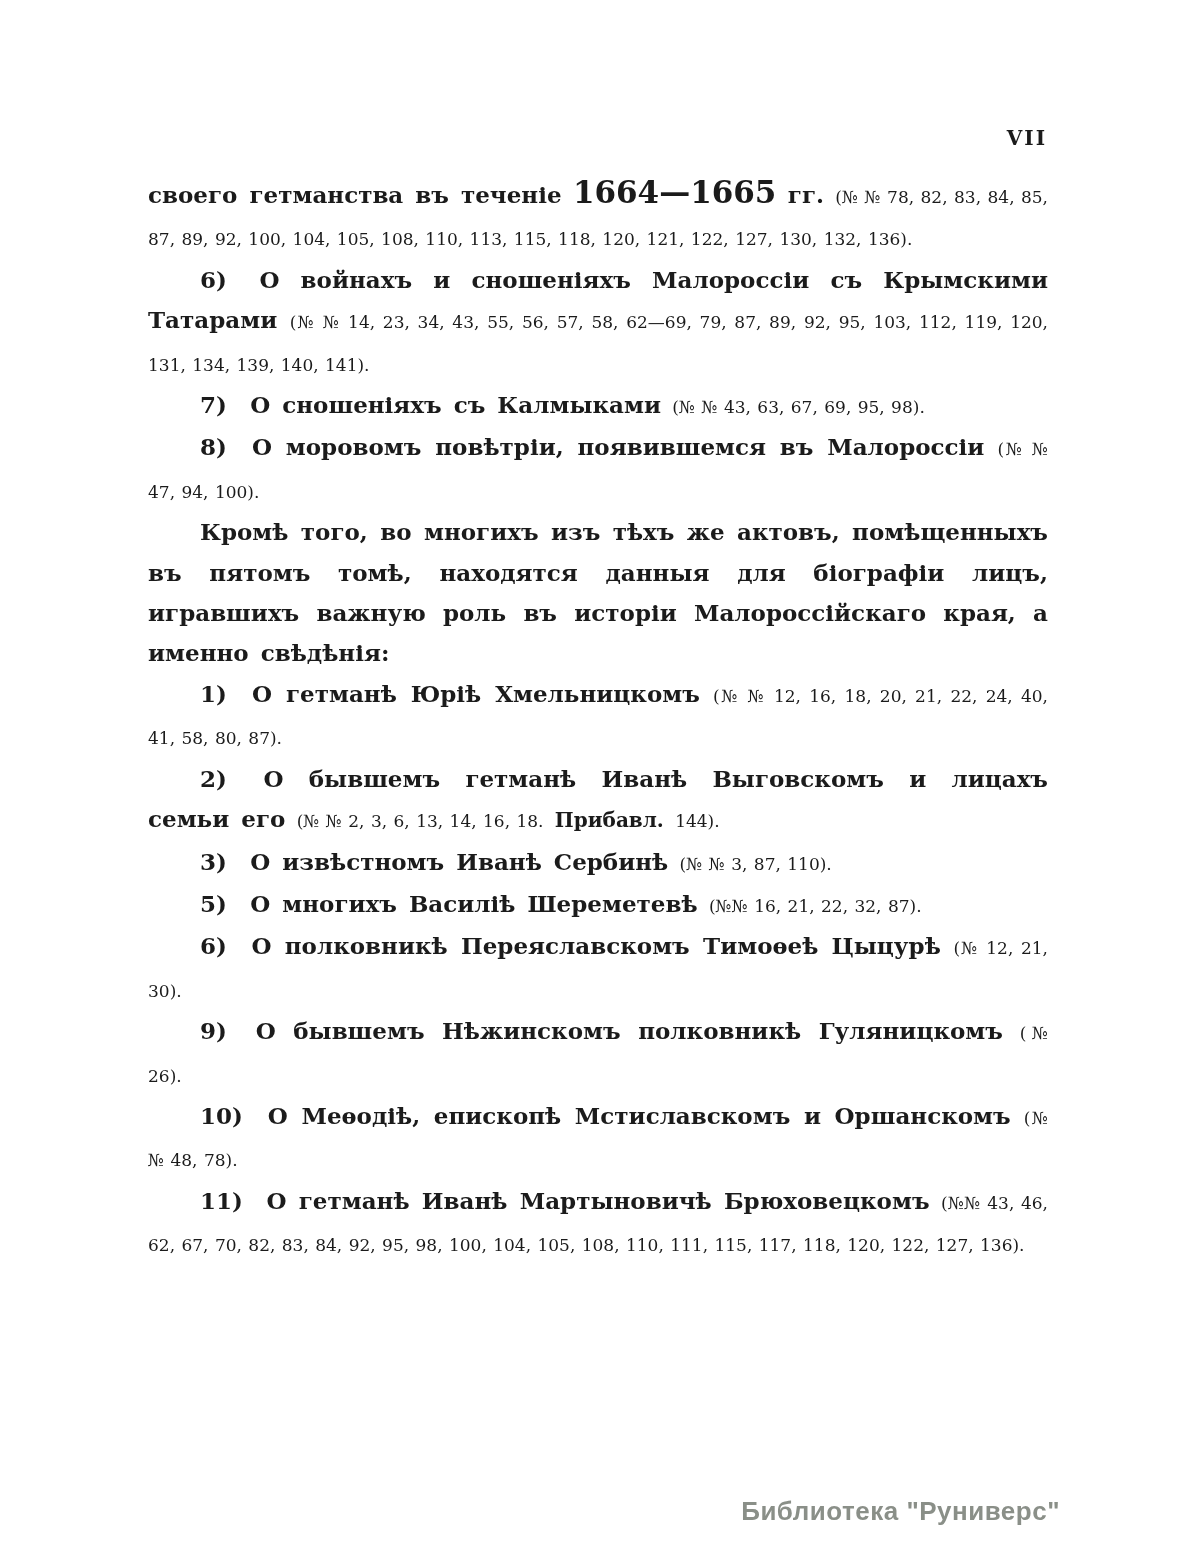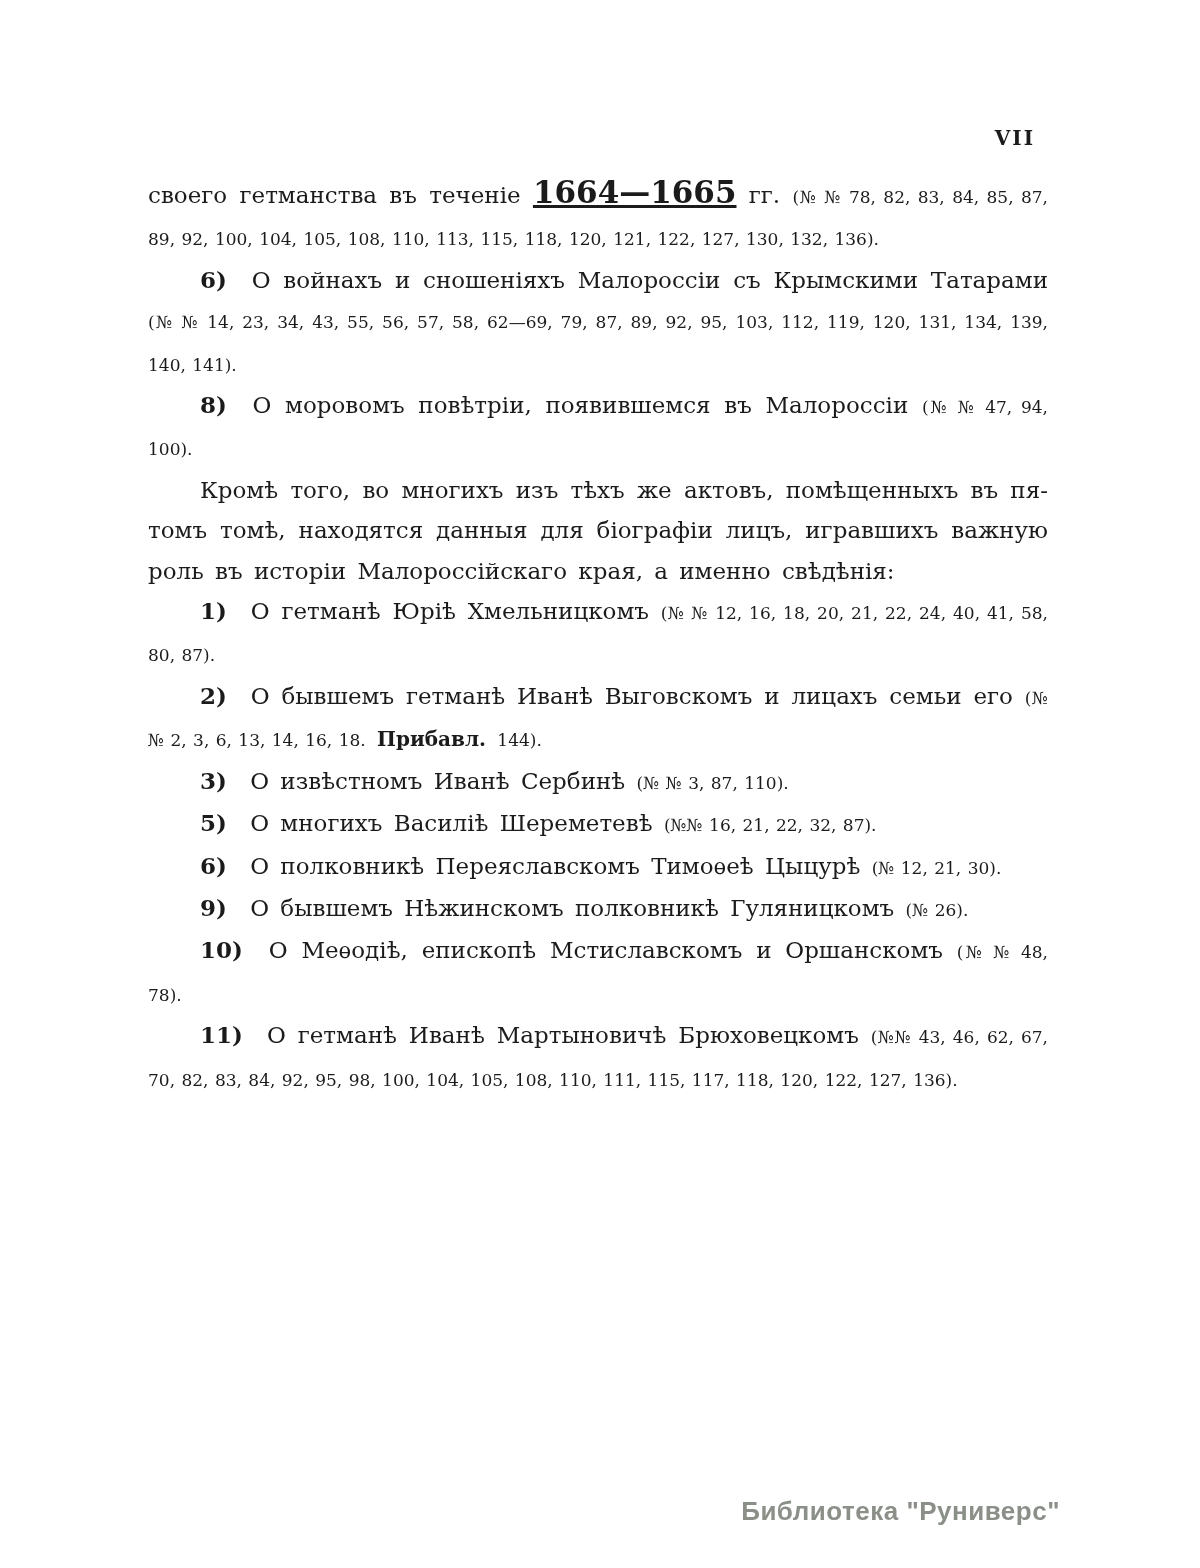--- a/index.html
+++ b/index.html
@@ -7,60 +7,61 @@
     width: 1200px; height: 1568px;
     background: #ffffff;
     position: relative;
     overflow: hidden;
     font-family: "DejaVu Serif", serif;
     color: #1b1b1b;
   }
   .page { position: absolute; inset: 0; }
   .page-number {
     position: absolute;
-    top: 126px; right: 165px;
+    top: 126px; right: 153px;
     font-size: 20px; font-weight: 700;
     letter-spacing: 2px;
   }
   .body-text {
     position: absolute;
     left: 148px; top: 172px;
     width: 900px;
   }
   .para {
     margin: 0;
     font-size: 23px;
     line-height: 40.4px;
     text-align: justify;
     word-spacing: 4px;
   }
   .para.indent { text-indent: 52px; }
   .seg-num  { font-weight: 700; margin-right: 12px; }
-  .seg-main { font-weight: 400; margin-top: 36px; }
-  .seg-year { font-weight: 700; font-size: 31px; text-decoration: underline; }
+  .seg-main { font-weight: 700; margin-top: 36px; }
+  .seg-year { font-weight: 700; font-size: 31px; }
   .seg-refs { font-size: 17px; word-spacing: 1px; margin-top: 36px; }
   .seg-refsbold { font-weight: 700; font-size: 20px; margin-top: 17px; }
   .watermark {
     position: absolute;
     top: 1496px; right: 140px;
     font-family: "Liberation Sans", sans-serif;
     font-weight: 700;
     font-size: 26px;
     letter-spacing: 0.5px;
   }
 </style>
 </head>
 <body style="background: rgb(255, 255, 255); color: rgb(27, 27, 27);">
 
 <div class="page">
   <div class="page-number">VII</div>
 
   <main class="body-text">
       <p class="para"><span class="seg-main">своего гетманства въ теченіе</span> <span class="seg-year">1664—1665</span> <span class="seg-main">гг.</span> <span class="seg-refs">(№ № 78, 82, 83, 84, 85, 87, 89, 92, 100, 104, 105, 108, 110, 113, 115, 118, 120, 121, 122, 127, 130, 132, 136).</span></p>
       <p class="para indent"><span class="seg-num">6)</span> <span class="seg-main">О войнахъ и сношеніяхъ Малороссіи съ Крымскими Татарами</span> <span class="seg-refs">(№ № 14, 23, 34, 43, 55, 56, 57, 58, 62—69, 79, 87, 89, 92, 95, 103, 112, 119, 120, 131, 134, 139, 140, 141).</span></p>
+      <p class="para indent"><span class="seg-num">7)</span> <span class="seg-main">О сношеніяхъ съ Калмыками</span> <span class="seg-refs">(№ № 43, 63, 67, 69, 95, 98).</span></p>
       <p class="para indent"><span class="seg-num">8)</span> <span class="seg-main">О моровомъ повѣтріи, появившемся въ Малороссіи</span> <span class="seg-refs">(№ № 47, 94, 100).</span></p>
       <p class="para indent"><span class="seg-main">Кромѣ того, во многихъ изъ тѣхъ же актовъ, помѣщенныхъ въ пя­томъ томѣ, находятся данныя для біографіи лицъ, игравшихъ важную роль въ исторіи Малороссійскаго края, а именно свѣдѣнія:</span></p>
       <p class="para indent"><span class="seg-num">1)</span> <span class="seg-main">О гетманѣ Юріѣ Хмельницкомъ</span> <span class="seg-refs">(№ № 12, 16, 18, 20, 21, 22, 24, 40, 41, 58, 80, 87).</span></p>
       <p class="para indent"><span class="seg-num">2)</span> <span class="seg-main">О бывшемъ гетманѣ Иванѣ Выговскомъ и лицахъ семьи его</span> <span class="seg-refs">(№ № 2, 3, 6, 13, 14, 16, 18.</span> <span class="seg-refsbold">Прибавл.</span> <span class="seg-refs">144).</span></p>
       <p class="para indent"><span class="seg-num">3)</span> <span class="seg-main">О извѣстномъ Иванѣ Сербинѣ</span> <span class="seg-refs">(№ № 3, 87, 110).</span></p>
       <p class="para indent"><span class="seg-num">5)</span> <span class="seg-main">О многихъ Василіѣ Шереметевѣ</span> <span class="seg-refs">(№№ 16, 21, 22, 32, 87).</span></p>
       <p class="para indent"><span class="seg-num">6)</span> <span class="seg-main">О полковникѣ Переяславскомъ Тимоѳеѣ Цыцурѣ</span> <span class="seg-refs">(№ 12, 21, 30).</span></p>
       <p class="para indent"><span class="seg-num">9)</span> <span class="seg-main">О бывшемъ Нѣжинскомъ полковникѣ Гуляницкомъ</span> <span class="seg-refs">(№ 26).</span></p>
       <p class="para indent"><span class="seg-num">10)</span> <span class="seg-main">О Меѳодіѣ, епископѣ Мстиславскомъ и Оршанскомъ</span> <span class="seg-refs">(№ № 48, 78).</span></p>
       <p class="para indent"><span class="seg-num">11)</span> <span class="seg-main">О гетманѣ Иванѣ Мартыновичѣ Брюховецкомъ</span> <span class="seg-refs">(№№ 43, 46, 62, 67, 70, 82, 83, 84, 92, 95, 98, 100, 104, 105, 108, 110, 111, 115, 117, 118, 120, 122, 127, 136).</span></p>

